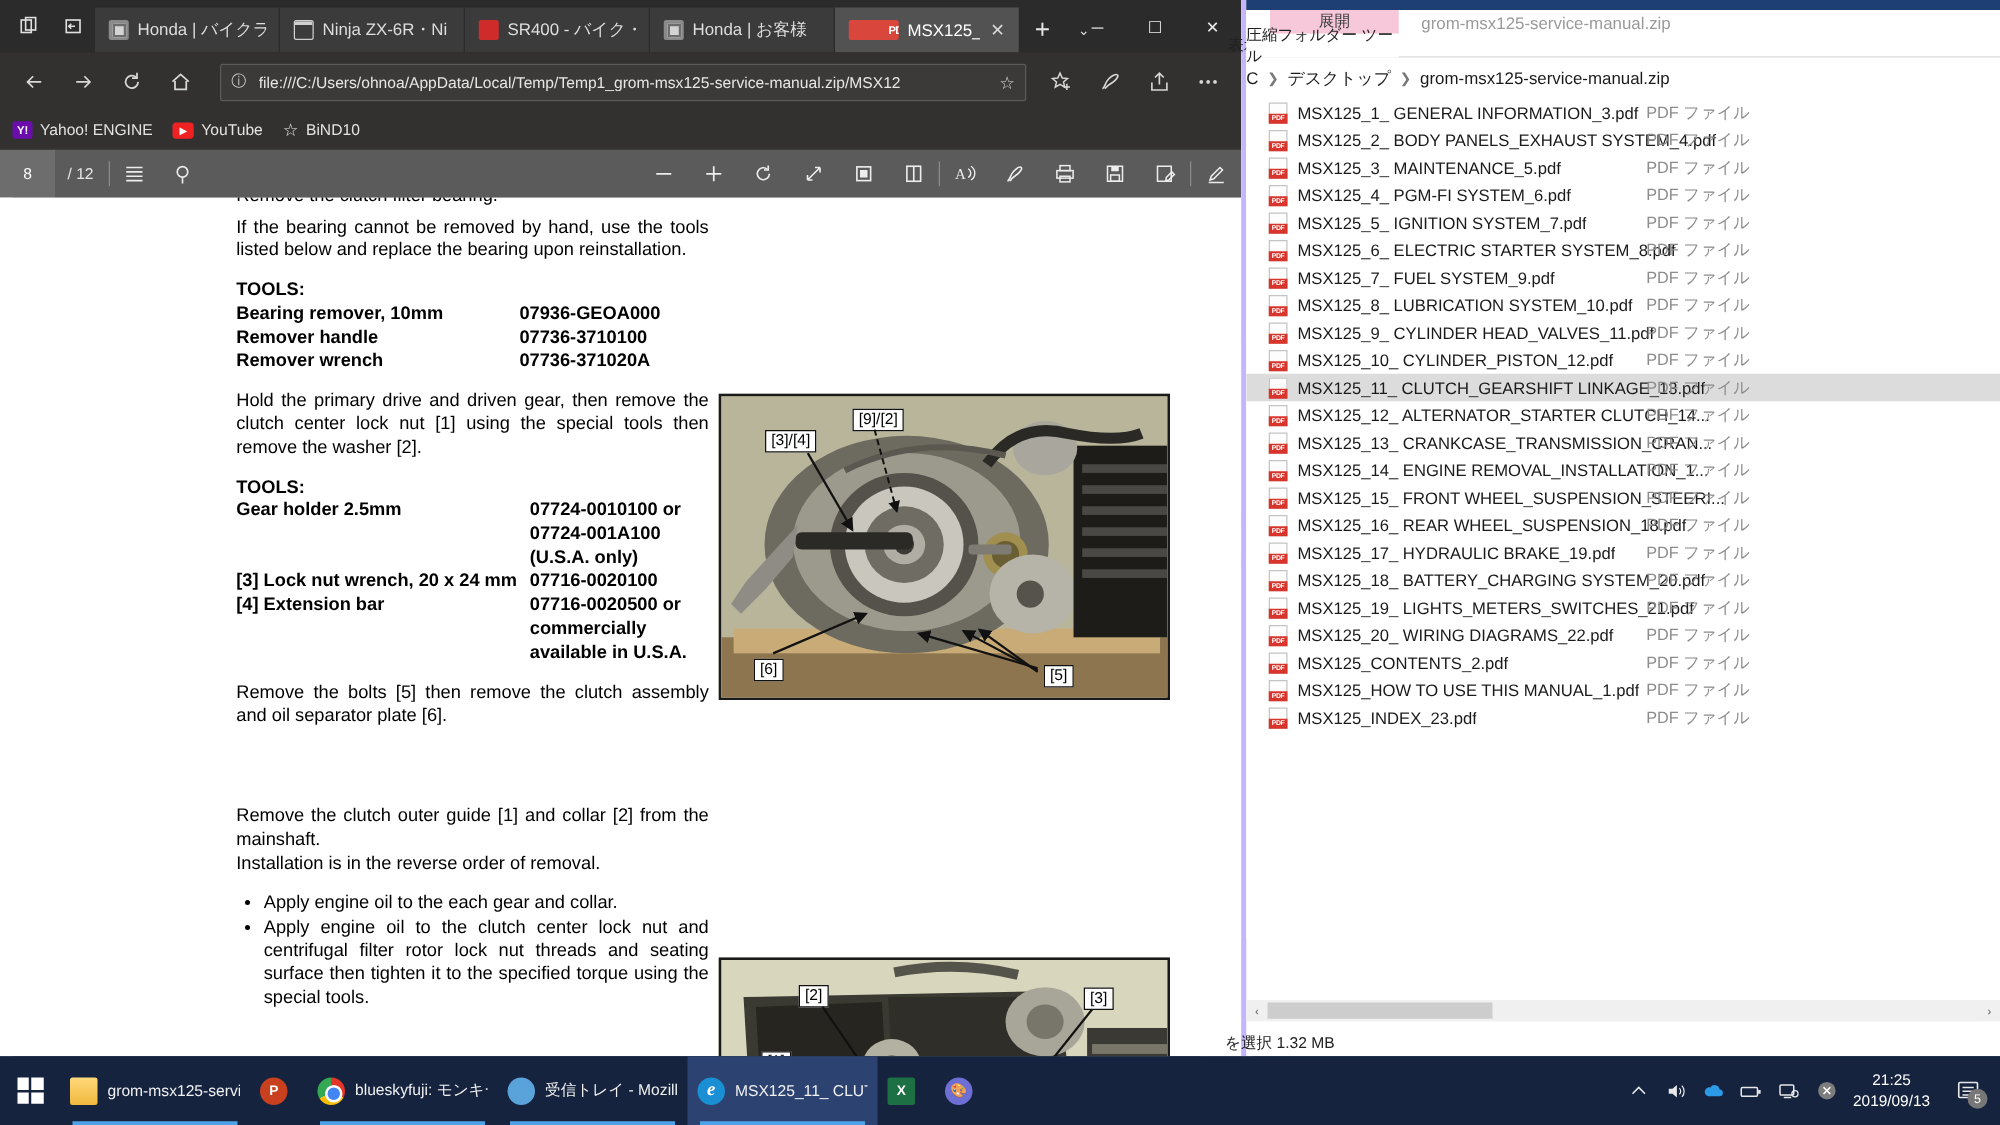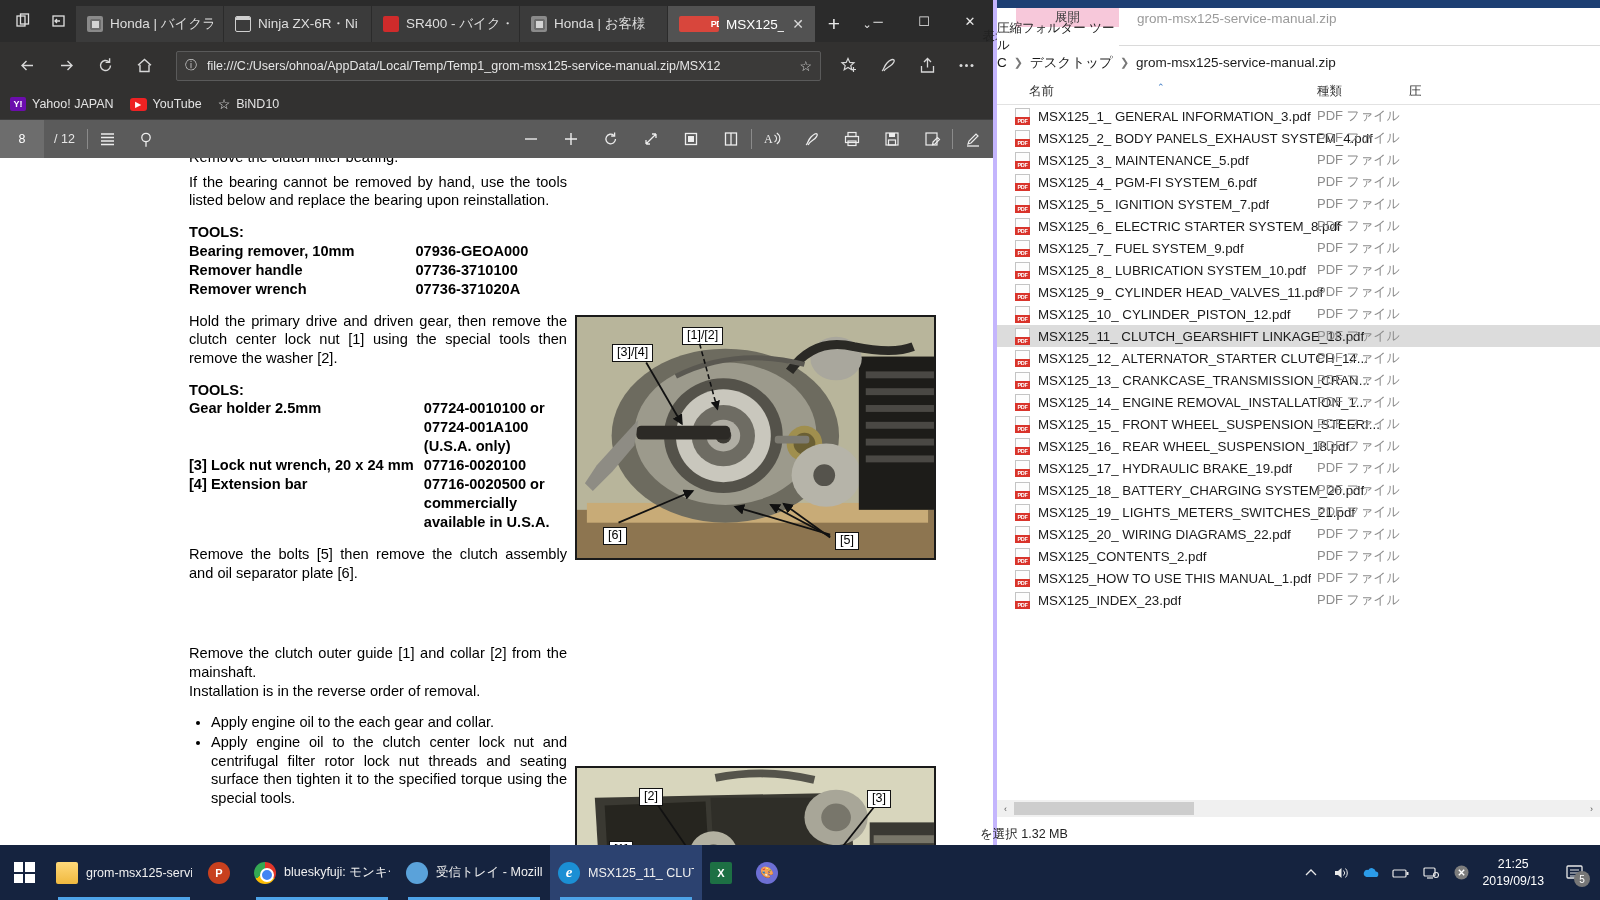--- a/index.html
+++ b/index.html
@@ -382,21 +382,21 @@
               <circle cx="9.5" cy="9.5" r="1.5" fill="#d8d8d8"></circle>
               <circle cx="15" cy="9.5" r="1.5" fill="#d8d8d8"></circle>
             </svg>
         </div>
       </div>
     </div>
 
     <div class="edge-favbar">
       <div class="fav-item">
         <span class="fav-y">Y!</span>
-        <span>Yahoo! JAPAN</span>
+        <span>Yahoo! ENGINE</span>
       </div>
       <div class="fav-item">
         <span class="fav-yt">▶</span>
         <span>YouTube</span>
       </div>
       <div class="fav-item">
         <span style="color:#e3e3e3;font-size:14px;">☆</span>
         <span>BiND10</span>
       </div>
     </div>
@@ -576,21 +576,21 @@
             <rect x="292" y="89" width="69" height="7"></rect>
               <rect x="292" y="106" width="69" height="7"></rect>
             <rect x="292" y="123" width="69" height="7"></rect>
               <rect x="292" y="140" width="69" height="7"></rect>
           </g>
           <ellipse cx="262" cy="42" rx="26" ry="22" fill="#a9a79d"></ellipse>
           <path d="M215 55 Q240 20 280 30 Q320 38 340 30" stroke="#2a2925" stroke-width="9" fill="none"></path>
           <path d="M100 60 Q160 30 230 48" stroke="#5a5851" stroke-width="5" fill="none"></path>
         </svg>
 
-        <div class="callout" style="left:105px; top:10px;">[1]/[2]</div>
+        <div class="callout" style="left:105px; top:10px;">[9]/[2]</div>
         <div class="callout" style="left:35px; top:27px;">[3]/[4]</div>
         <div class="callout" style="left:26px; top:210px;">[6]</div>
         <div class="callout" style="left:258px; top:215px;">[5]</div>
         <svg class="fig-inner" viewBox="0 0 361 245" style="pointer-events:none">
           <defs>
             <marker id="ar1" markerWidth="7" markerHeight="7" refX="5" refY="3" orient="auto">
               <path d="M0,0 L6,3 L0,6 z" fill="#111"></path>
             </marker>
           </defs>
           <path d="M124 27 L142 93" stroke="#111" stroke-width="1.6" fill="none" stroke-dasharray="5 3" marker-end="url(#ar1)"></path>
@@ -661,26 +661,20 @@
     </div>
 
     <div class="exp-addrbar">
       <span style="padding-left:0px;">C</span>
       <span class="crumb-sep">❯</span>
       <span>デスクトップ</span>
       <span class="crumb-sep">❯</span>
       <span>grom-msx125-service-manual.zip</span>
     </div>
 
-    <div class="exp-cols">
-      <span class="col-name">名前</span>
-      <span class="col-sortcaret">⌃</span>
-      <span class="col-kind">種類</span>
-      <span class="col-comp">圧</span>
-    </div>
 
     <div class="exp-list">
       <div class="file-row">
           <span class="pdf-ico"></span>
           <span class="file-name">MSX125_1_ GENERAL INFORMATION_3.pdf</span>
           <span class="file-kind">PDF ファイル</span>
         </div>
       <div class="file-row">
           <span class="pdf-ico"></span>
           <span class="file-name">MSX125_2_ BODY PANELS_EXHAUST SYSTEM_4.pdf</span>

